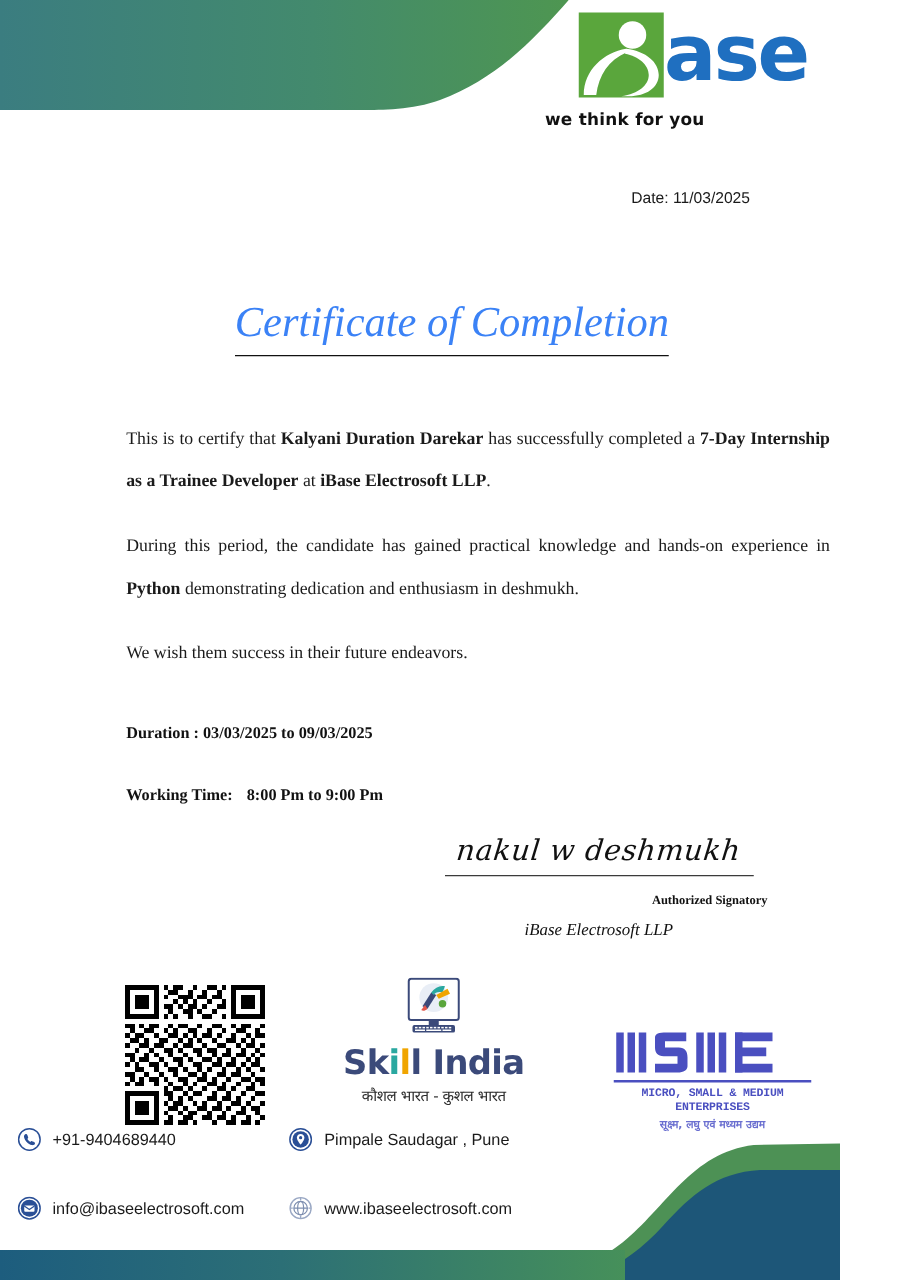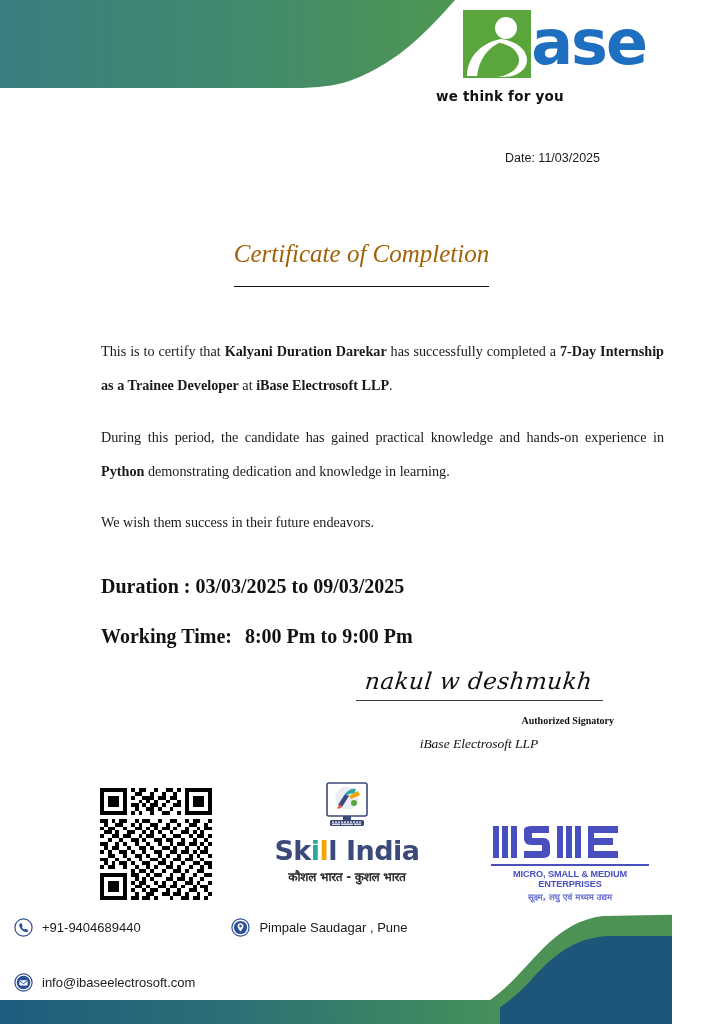--- a/index.html
+++ b/index.html
@@ -80,24 +80,24 @@
   .cert-title {
     position: absolute;
     top: 240px;
     left: 0;
     width: 723px;
     text-align: center;
   }
   .cert-title span {
     font-family: "Liberation Serif", serif;
     font-style: italic;
-    font-size: 25px;
-    color: #a16207;
+    font-size: 34px;
+    color: #3b82f6;
     border-bottom: 1.5px solid #111111;
-    padding-bottom: 19px;
+    padding-bottom: 7px;
   }
 
   
   .body-area {
     position: absolute;
     top: 334px;
     left: 101px;
     width: 563px;
   }
   .para {
@@ -105,21 +105,21 @@
     line-height: 34px;
     color: #1a1a1a;
     text-align: justify;
     text-justify: inter-word;
   }
   .para.p2 { margin-top: 18px; }
   .para.p3 { margin-top: 17px; text-align: left; }
   .para b { font-weight: bold; }
 
   .meta-line {
-    font-size: 20px;
+    font-size: 13px;
     font-weight: bold;
     color: #121212;
     line-height: 20px;
   }
   .meta-line.m1 { margin-top: 37px; }
   .meta-line.m2 { margin-top: 30px; }
   .meta-line .gap { display: inline-block; width: 8px; }
 
   
   .sign-block {
@@ -187,38 +187,38 @@
     font-size: 27px;
     line-height: 30px;
     color: #3b4a7a;
     margin-top: 2px;
     letter-spacing: -0.5px;
   }
   .skill-word .i1 { color: #2aa8a0; }
   .skill-word .i2 { color: #f0a500; }
   .skill-sub {
     font-family: "DejaVu Sans", sans-serif;
-    font-weight: bold;
+    font-weight: normal;
     font-size: 12px;
     color: #2b2b2b;
     margin-top: 2px;
     letter-spacing: -0.3px;
   }
 
   .msme-wrap {
     position: absolute;
     left: 485px;
     top: 40px;
     width: 170px;
     text-align: center;
   }
   .msme-word { display:block; margin: 0 auto; }
   .msme-rule { width: 158px; height: 2px; background:#4a4fc0; margin: 2px auto 3px auto; }
   .msme-sub {
-    font-family: Liberation Sans, sans-serif;
+    font-family: Liberation Mono, monospace;
     font-weight: bold;
     font-size: 9.2px;
     color: #4a4fc0;
     letter-spacing: -0.1px;
   }
   .msme-hindi {
     font-family: "DejaVu Sans", sans-serif;
     font-weight: bold;
     font-size: 8.6px;
     color: #6a6fd0;
@@ -236,21 +236,21 @@
   .footer-shape { position:absolute; right:0; bottom:0; }
   .footer-bar {
     position: absolute;
     left: 0; bottom: 0;
     width: 500px; height: 24px;
     background: linear-gradient(to right, #1d5d7e 0%, #2c6f76 45%, #46905a 100%);
   }
   .contacts {
     position: absolute;
     left: 14px;
-    bottom: 32px;
+    bottom: 48px;
     display: grid;
     grid-template-columns: auto auto;
     grid-template-rows: auto auto;
     column-gap: 42px;
     row-gap: 7px;
     gap: 36px;
   }
   .contact {
     display: flex;
     align-items: center;
@@ -301,21 +301,21 @@
     <span>Certificate of Completion</span>
   </div>
 
   <div class="body-area">
 
     <p class="para p1">
       <span>This is to certify that </span><b>Kalyani Duration Darekar</b><span> has successfully completed a </span><b>7-Day Internship as a Trainee Developer</b><span> at </span><b>iBase Electrosoft LLP</b><span>.</span>
     </p>
 
     <p class="para p2">
-      <span>During this period, the candidate has gained practical knowledge and hands-on experience in </span><b>Python</b><span> demonstrating dedication and knowledge in learning.</span>
+      <span>During this period, the candidate has gained practical knowledge and hands-on experience in </span><b>Python</b><span> demonstrating dedication and enthusiasm in deshmukh.</span>
     </p>
 
     <p class="para p3">We wish them success in their future endeavors.</p>
 
     <div class="meta-line m1">
       <span>Duration : </span><span>03/03/2025 to 09/03/2025</span>
     </div>
 
     <div class="meta-line m2">
       <span>Working Time: </span><span class="gap"></span><span>8:00 Pm to 9:00 Pm</span>
@@ -658,17 +658,30 @@
       <div class="contact">
         <svg class="cicon" width="19" height="19" viewBox="0 0 19 19" xmlns="http://www.w3.org/2000/svg">
           <circle cx="9.5" cy="9.5" r="8.6" fill="none" stroke="#2a4f96" stroke-width="1.2"></circle>
           <circle cx="9.5" cy="9.5" r="6.8" fill="#2a4f96"></circle>
           <rect x="5.4" y="7.3" width="8.2" height="5.1" rx="0.8" fill="#ffffff"></rect>
           <path d="M5.4,7.8 L9.5,10.6 L13.6,7.8" fill="none" stroke="#2a4f96" stroke-width="1"></path>
         </svg>
         <span class="contact-text">info@ibaseelectrosoft.com</span>
       </div>
 
+      <div class="contact">
+        <svg class="cicon" width="19" height="19" viewBox="0 0 19 19" xmlns="http://www.w3.org/2000/svg">
+          <circle cx="9.5" cy="9.5" r="8.4" fill="none" stroke="#9aa8c4" stroke-width="1.1"></circle>
+          <circle cx="9.5" cy="9.5" r="5.4" fill="none" stroke="#7e8fb0" stroke-width="1"></circle>
+          <ellipse cx="9.5" cy="9.5" rx="2.4" ry="5.4" fill="none" stroke="#7e8fb0" stroke-width="1"></ellipse>
+          <line x1="4.1" y1="9.5" x2="14.9" y2="9.5" stroke="#7e8fb0" stroke-width="1"></line>
+          <line x1="9.5" y1="1.1" x2="9.5" y2="3.2" stroke="#9aa8c4" stroke-width="1.1"></line>
+          <line x1="9.5" y1="15.8" x2="9.5" y2="17.9" stroke="#9aa8c4" stroke-width="1.1"></line>
+          <line x1="1.1" y1="9.5" x2="3.2" y2="9.5" stroke="#9aa8c4" stroke-width="1.1"></line>
+          <line x1="15.8" y1="9.5" x2="17.9" y2="9.5" stroke="#9aa8c4" stroke-width="1.1"></line>
+        </svg>
+        <span class="contact-text">www.ibaseelectrosoft.com</span>
+      </div>
 
     </div>
   </div>
 
 </div>
 
 </body></html>

